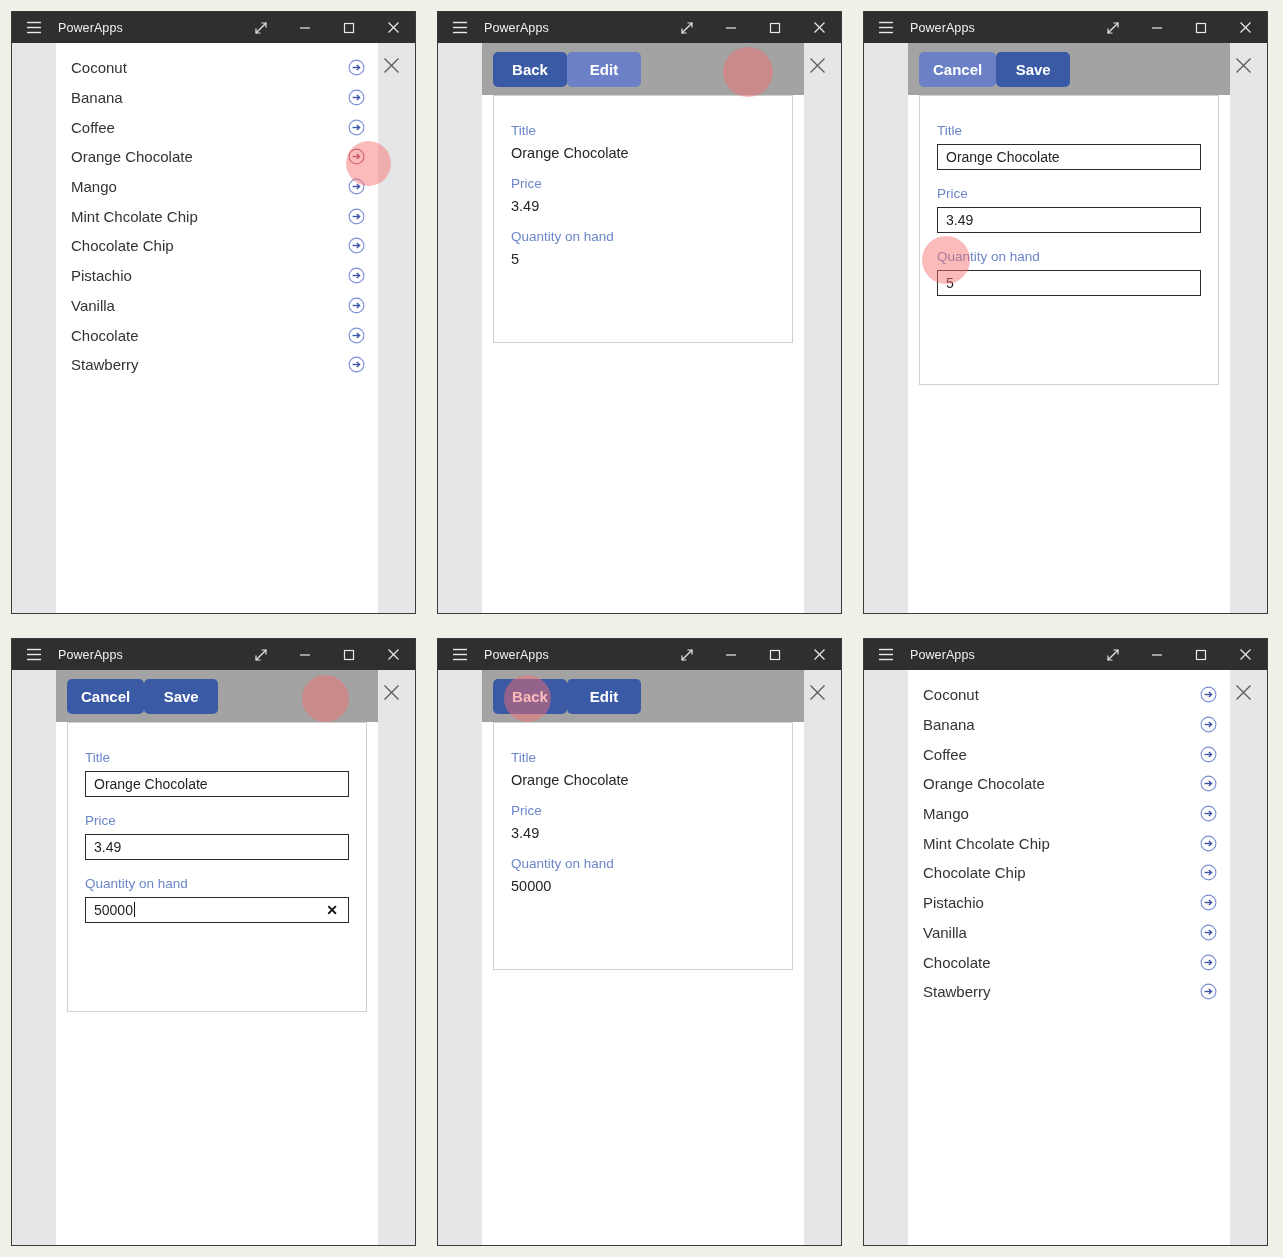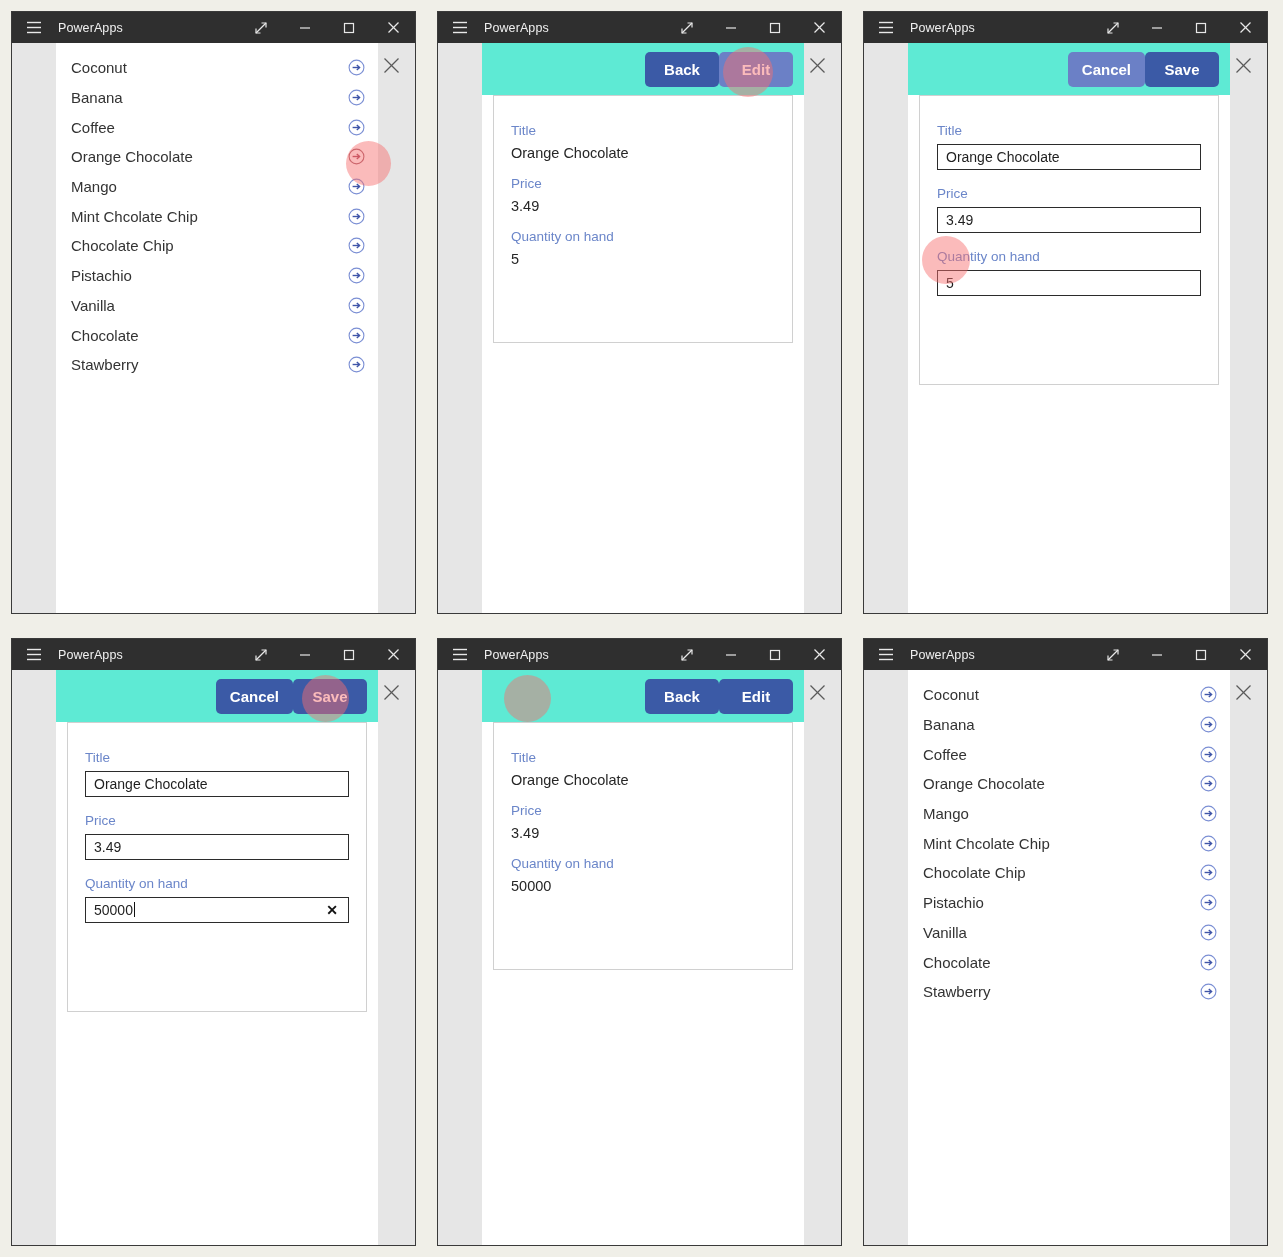--- a/index.html
+++ b/index.html
@@ -87,23 +87,23 @@
     line-height: 1;
   }
   .arrow-ic { width: 17px; height: 17px; flex: 0 0 17px; }
   .arrow-ic svg { display:block; }
 
   
   .cmdbar {
     height: 52px;
     display: flex;
     align-items: center;
-    justify-content: flex-end;
+    justify-content: flex-start;
     padding: 17px 11px;
-    background: #5eead4;
+    background: #a3a3a3;
   }
   .btn {
     min-width: 74px;
     height: 35px;
     border-radius: 5px;
     color: #ffffff;
     font-size: 15px;
     font-weight: bold;
     display: flex;
     align-items: center;

